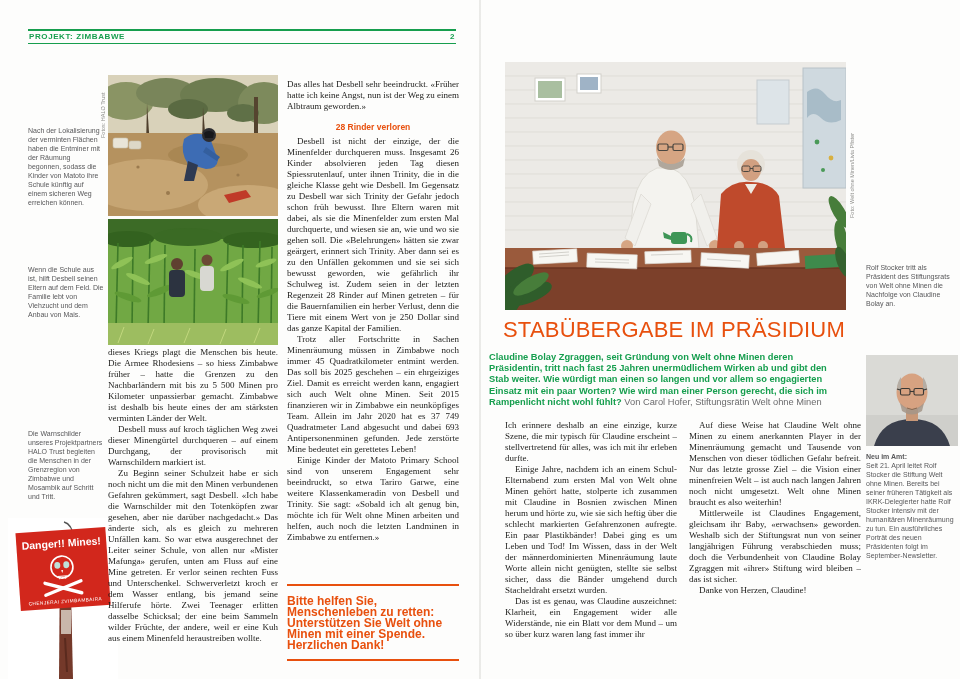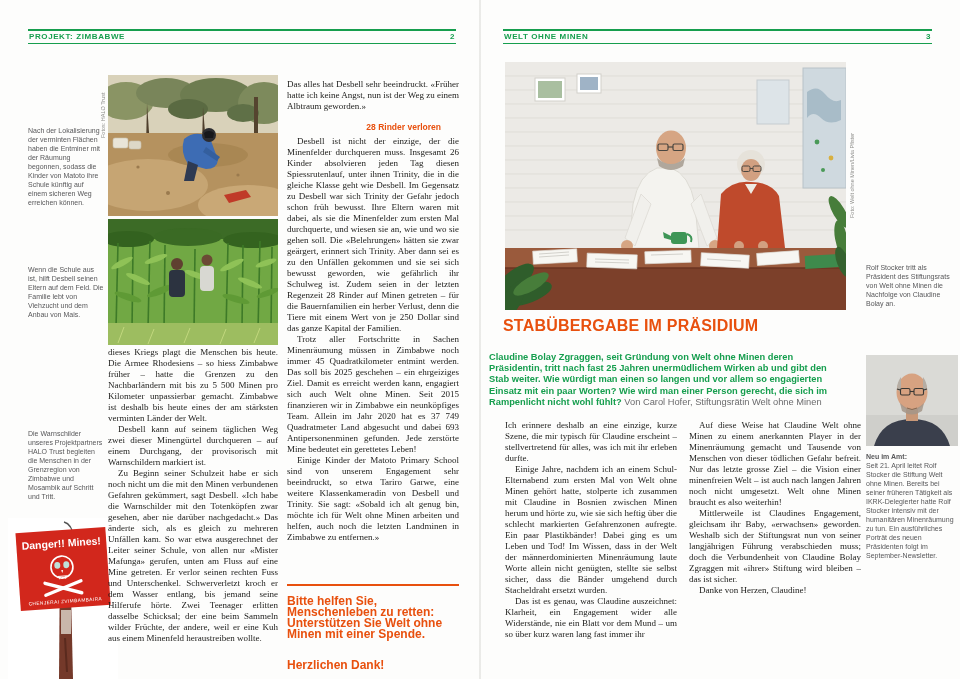--- a/index.html
+++ b/index.html
@@ -14,28 +14,28 @@
        align-items:flex-start;padding:1px 1px 2px 1px;color:var(--green);
        font-size:8px;font-weight:bold;letter-spacing:.6px}
   .mcap{position:absolute;width:76px;font-size:7px;line-height:9px;color:var(--capgray)}
   .mcap-r{position:absolute;width:92px;font-size:7px;line-height:9px;color:var(--capgray)}
   .serif{position:absolute;font-family:"Liberation Serif","DejaVu Serif",serif;
          font-size:9px;line-height:11px;color:var(--body);text-align:justify;
          hyphens:auto;-webkit-hyphens:auto}
   .serif p{margin:0}
   .ind{text-indent:10px}
   .subhead{color:var(--orange);font-weight:bold;font-family:"Liberation Sans",sans-serif;
-           font-size:8.5px;margin:10px 18px 3px;text-align:right;text-indent:0}
+           font-size:8.5px;margin:10px 4px 3px;text-align:center;text-indent:0}
   .appeal{position:absolute;border-top:2px solid var(--orange);border-bottom:2px solid var(--orange);
           color:var(--orange);font-weight:bold;font-size:12px;line-height:11px;
           padding:10px 0 8px}
-  .appeal .thanks{margin-top:20px}
+  .appeal .thanks{margin-top:0}
   .vcred{position:absolute;font-size:5.5px;color:#8f8f8c;white-space:nowrap;
          transform:rotate(-90deg);transform-origin:0 0}
-  .headline{position:absolute;color:var(--orange);font-size:16px;font-weight:700;
+  .headline{position:absolute;color:var(--orange);font-size:22px;font-weight:400;
             letter-spacing:.2px;white-space:nowrap}
   .lead{position:absolute;font-size:9.3px;line-height:11.2px;font-weight:bold;color:var(--green);
         text-align:left}
   .lead .byline{color:#6b6b6d;font-weight:normal}
   .photo{position:absolute;overflow:hidden;background:#ddd}
   .photo svg{display:block}
   .captitle{font-weight:bold}
 </style>
 </head>
 <body>
@@ -152,43 +152,39 @@
           <line x1="36" y1="64" x2="72" y2="76" stroke="#ffffff" stroke-width="3.4" stroke-linecap="round"></line>
           <line x1="72" y1="64" x2="36" y2="76" stroke="#ffffff" stroke-width="3.4" stroke-linecap="round"></line>
         </g>
         <text x="55" y="85" text-anchor="middle" fill="#ffffff" font-family="Liberation Sans, sans-serif" font-size="4.8" letter-spacing="0.4">CHENJERAI ZVIMBAMBAIRA</text>
       </g>
     </svg>
   </div>
 
   <div class="serif" style="left:108px;top:347px;width:170px;height:318px">
     <p>dieses Kriegs plagt die Menschen bis heute. Die Armee Rhodesiens – so hiess Zimbabwe früher – hatte die Grenzen zu den Nachbarländern mit bis zu 5 500 Minen pro Kilometer unpassierbar gemacht. Zimbabwe ist deshalb bis heute eines der am stärksten verminten Länder der Welt.</p>
-    <p class="ind">Desbell kann auf seinem täglichen Weg zwei dieser Minengürtel durchqueren – auf einem Durchgang, der provisorisch mit Warnschildern markiert ist.</p>
+    <p class="ind">Desbell muss auf kroch täglichen Weg zwei dieser Minengürtel durchqueren – auf einem Durchgang, der provisorisch mit Warnschildern markiert ist.</p>
     <p class="ind">Zu Beginn seiner Schulzeit habe er sich noch nicht um die mit den Minen verbundenen Gefahren gekümmert, sagt Desbell. «Ich habe die Warnschilder mit den Totenköpfen zwar gesehen, aber nie darüber nachgedacht.» Das änderte sich, als es gleich zu mehreren Unfällen kam. So war etwa ausgerechnet der Leiter seiner Schule, von allen nur «Mister Mafunga» gerufen, unten am Fluss auf eine Mine getreten. Er verlor seinen rechten Fuss und Unterschenkel. Schwerverletzt kroch er dem Wasser entlang, bis jemand seine Hilferufe hörte. Zwei Teenager erlitten dasselbe Schicksal; der eine beim Sammeln wilder Früchte, der andere, weil er eine Kuh aus einem Minenfeld heraustreiben wollte.</p>
   </div>
 
   <div class="serif" style="left:287px;top:79px;width:172px;height:500px">
     <p>Das alles hat Desbell sehr beeindruckt. «Früher hatte ich keine Angst, nun ist der Weg zu einem Albtraum geworden.»</p>
     <div class="subhead">28 Rinder verloren</div>
     <p class="ind">Desbell ist nicht der einzige, der die Minenfelder durchqueren muss. Insgesamt 26 Kinder absolvieren jeden Tag diesen Spiessrutenlauf, unter ihnen Trinity, die in die gleiche Klasse geht wie Desbell. Im Gegensatz zu Desbell war sich Trinity der Gefahr jedoch schon früh bewusst. Ihre Eltern waren mit dabei, als sie die Minenfelder zum ersten Mal durchquerte, und wiesen sie an, wie und wo sie gehen soll. Die «Belehrungen» hätten sie zwar geärgert, erinnert sich Trinity. Aber dann sei es zu den Unfällen gekommen und sie sei sich bewusst geworden, wie gefährlich ihr Schulweg ist. Zudem seien in der letzten Regenzeit 28 Rinder auf Minen getreten – für die Bauernfamilien ein herber Verlust, denn die Tiere mit einem Wert von je 250 Dollar sind das ganze Kapital der Familien.</p>
     <p class="ind">Trotz aller Fortschritte in Sachen Minenräumung müssen in Zimbabwe noch immer 45 Quadratkilometer entmint werden. Das soll bis 2025 geschehen – ein ehrgeiziges Ziel. Damit es erreicht werden kann, engagiert sich auch Welt ohne Minen. Seit 2015 finanzieren wir in Zimbabwe ein neunköpfiges Team. Allein im Jahr 2020 hat es 37 749 Quadratmeter Land abgesucht und dabei 693 Antipersonenminen gefunden. Jede zerstörte Mine bedeutet ein gerettetes Leben!</p>
     <p class="ind">Einige Kinder der Matoto Primary School sind von unserem Engagement sehr beeindruckt, so etwa Tariro Garwe, eine weitere Klassenkameradin von Desbell und Trinity. Sie sagt: «Sobald ich alt genug bin, möchte ich für Welt ohne Minen arbeiten und helfen, auch noch die letzten Landminen in Zimbabwe zu entfernen.»</p>
   </div>
 
   <div class="appeal" style="left:287px;top:584px;width:172px">
     <div>Bitte helfen Sie, Menschenleben zu retten: Unterstützen Sie Welt ohne Minen mit einer Spende.</div>
     <div class="thanks">Herzlichen Dank!</div>
   </div>
 
   <div class="gutter"></div>
 
-  <div class="hdr" style="left:503px;width:429px">
-    <span>WELT OHNE MINEN</span>
-    <span>3</span>
-  </div>
 
   <div class="photo" style="left:505px;top:62px;width:341px;height:248px">
     <svg width="341" height="248" viewBox="0 0 341 248">
       <rect width="341" height="248" fill="#eceae6"></rect>
       <g stroke="#dfddd7" stroke-width="1">
         <line x1="0" y1="14" x2="341" y2="14"></line>
           <line x1="0" y1="28" x2="341" y2="28"></line>
         <line x1="0" y1="42" x2="341" y2="42"></line>
           <line x1="0" y1="56" x2="341" y2="56"></line>
         <line x1="0" y1="70" x2="341" y2="70"></line>

